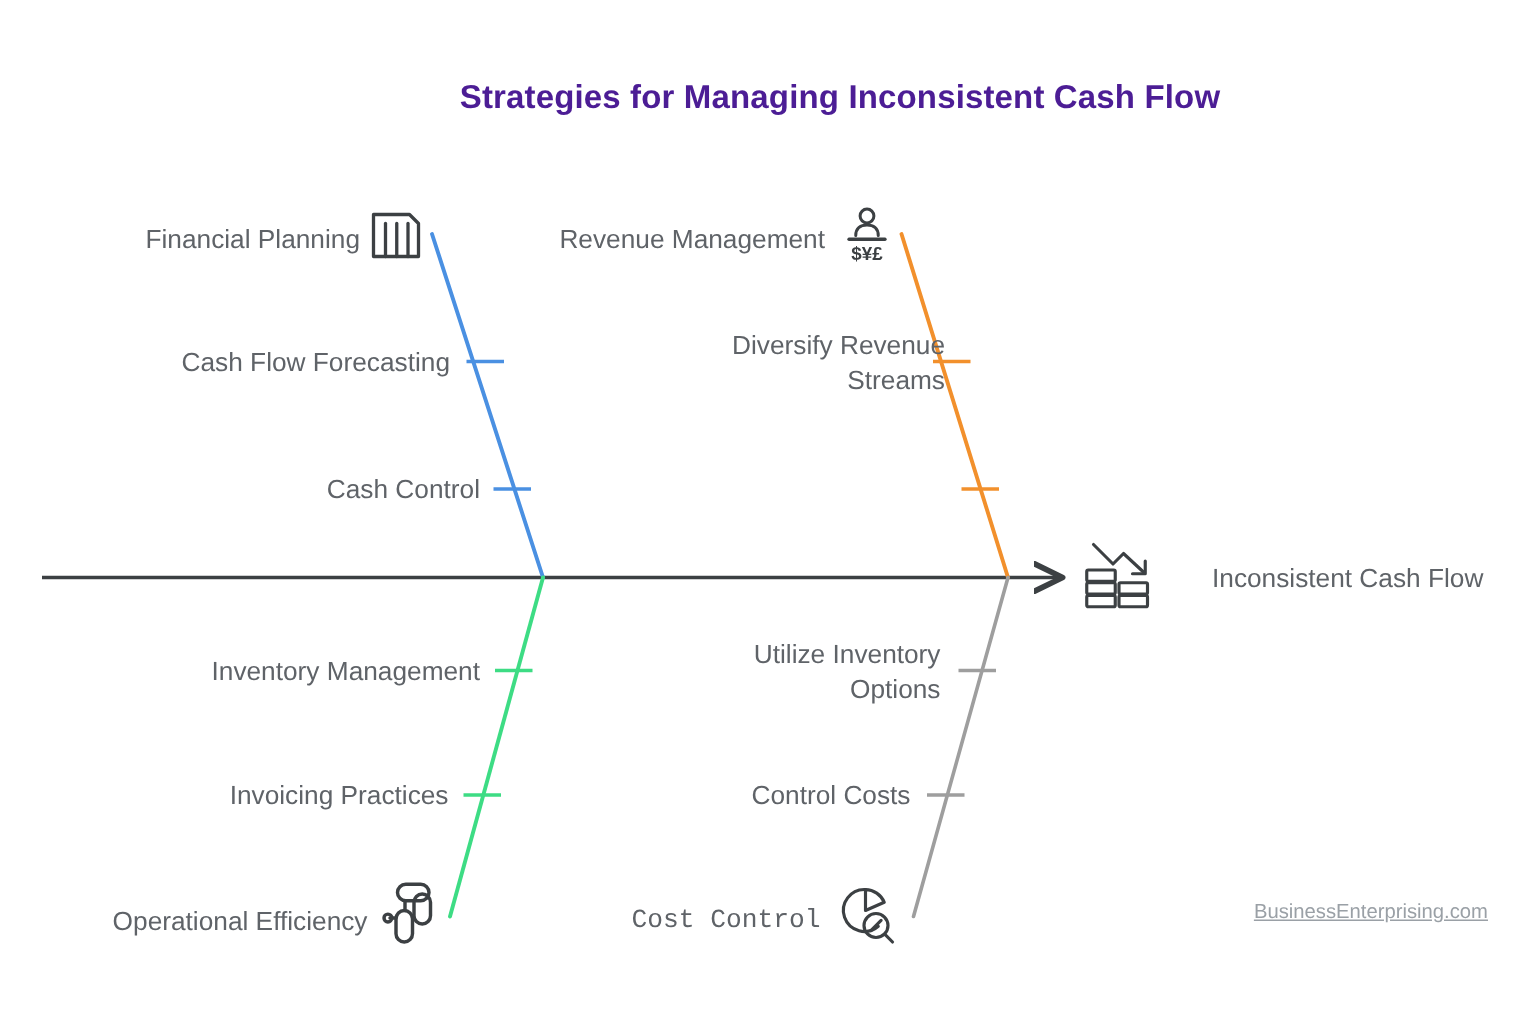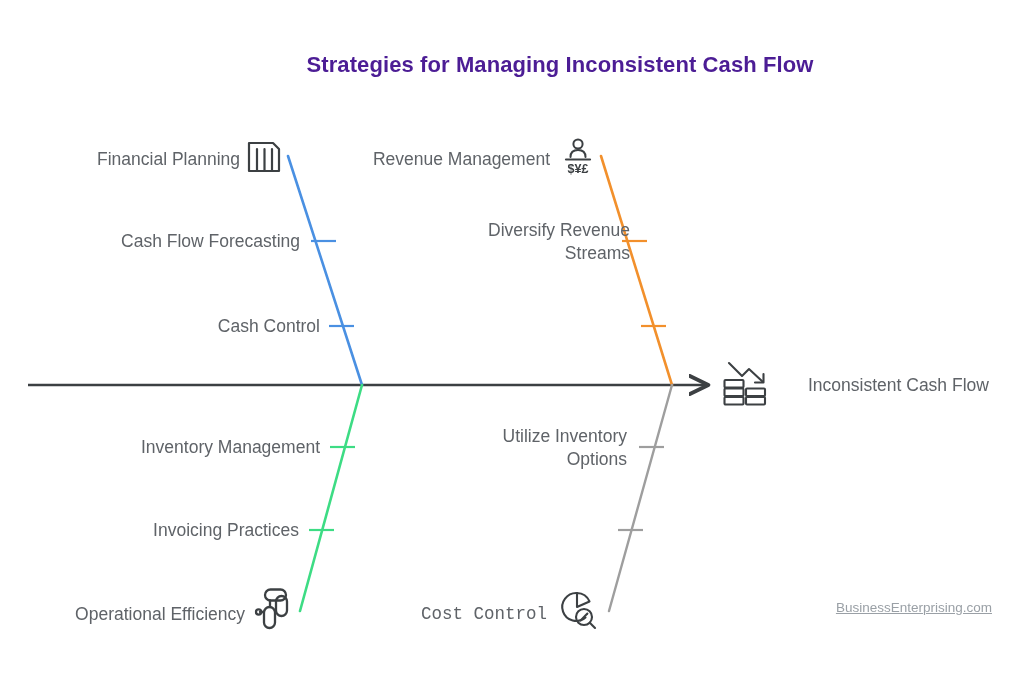--- a/index.html
+++ b/index.html
@@ -144,19 +144,20 @@
   <div class="node-label align-right" style="left:240px; top:148px; width:310px;">Revenue Management</div>
   <div class="node-label align-right" style="left:330px; top:219px; width:300px;">Diversify Revenue
 Streams</div>
 
   <div class="node-label align-right" style="left:-70px; top:436px; width:390px;">Inventory Management</div>
   <div class="node-label align-right" style="left:-70px; top:519px; width:369px;">Invoicing Practices</div>
   <div class="node-label align-right" style="left:-60px; top:603px; width:305px;">Operational Efficiency</div>
 
   <div class="node-label align-right" style="left:330px; top:425px; width:297px;">Utilize Inventory
 Options</div>
+  <div class="node-label align-right" style="left:330px; top:519px; width:277px;">Control Costs</div>
   <div class="node-label align-right" style="left:250px; top:603px; width:297px;font-family:Liberation Mono, monospace;">Cost Control</div>
 
   <div class="effect-label" style="left:788px; top:375px;margin-left:20px;">Inconsistent Cash Flow</div>
 
   <div id="watermark">BusinessEnterprising.com</div>
 
 </div>
 
 </body></html>

